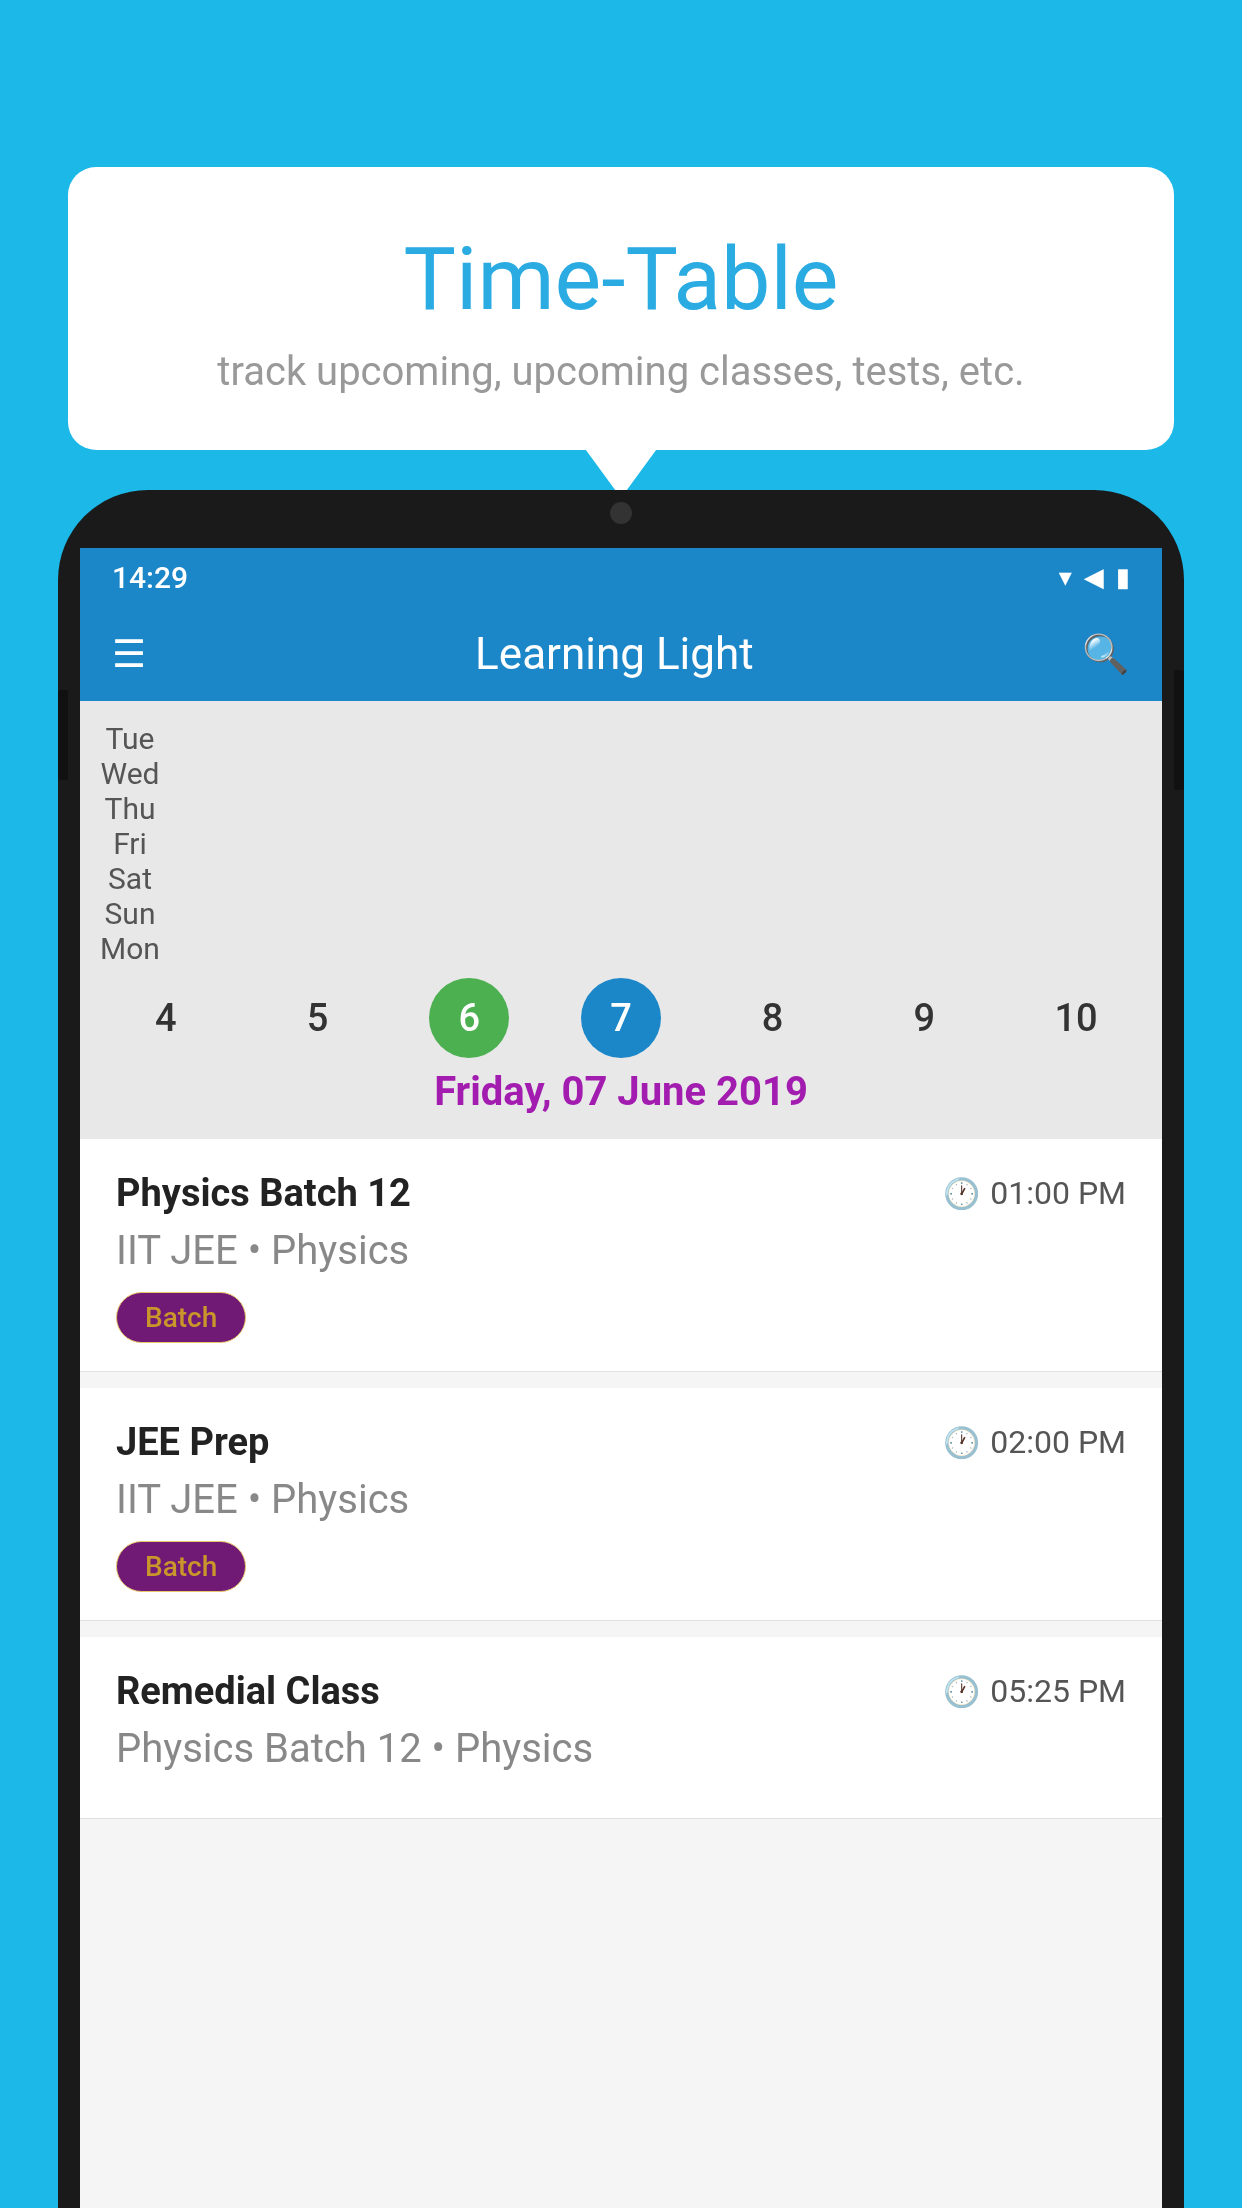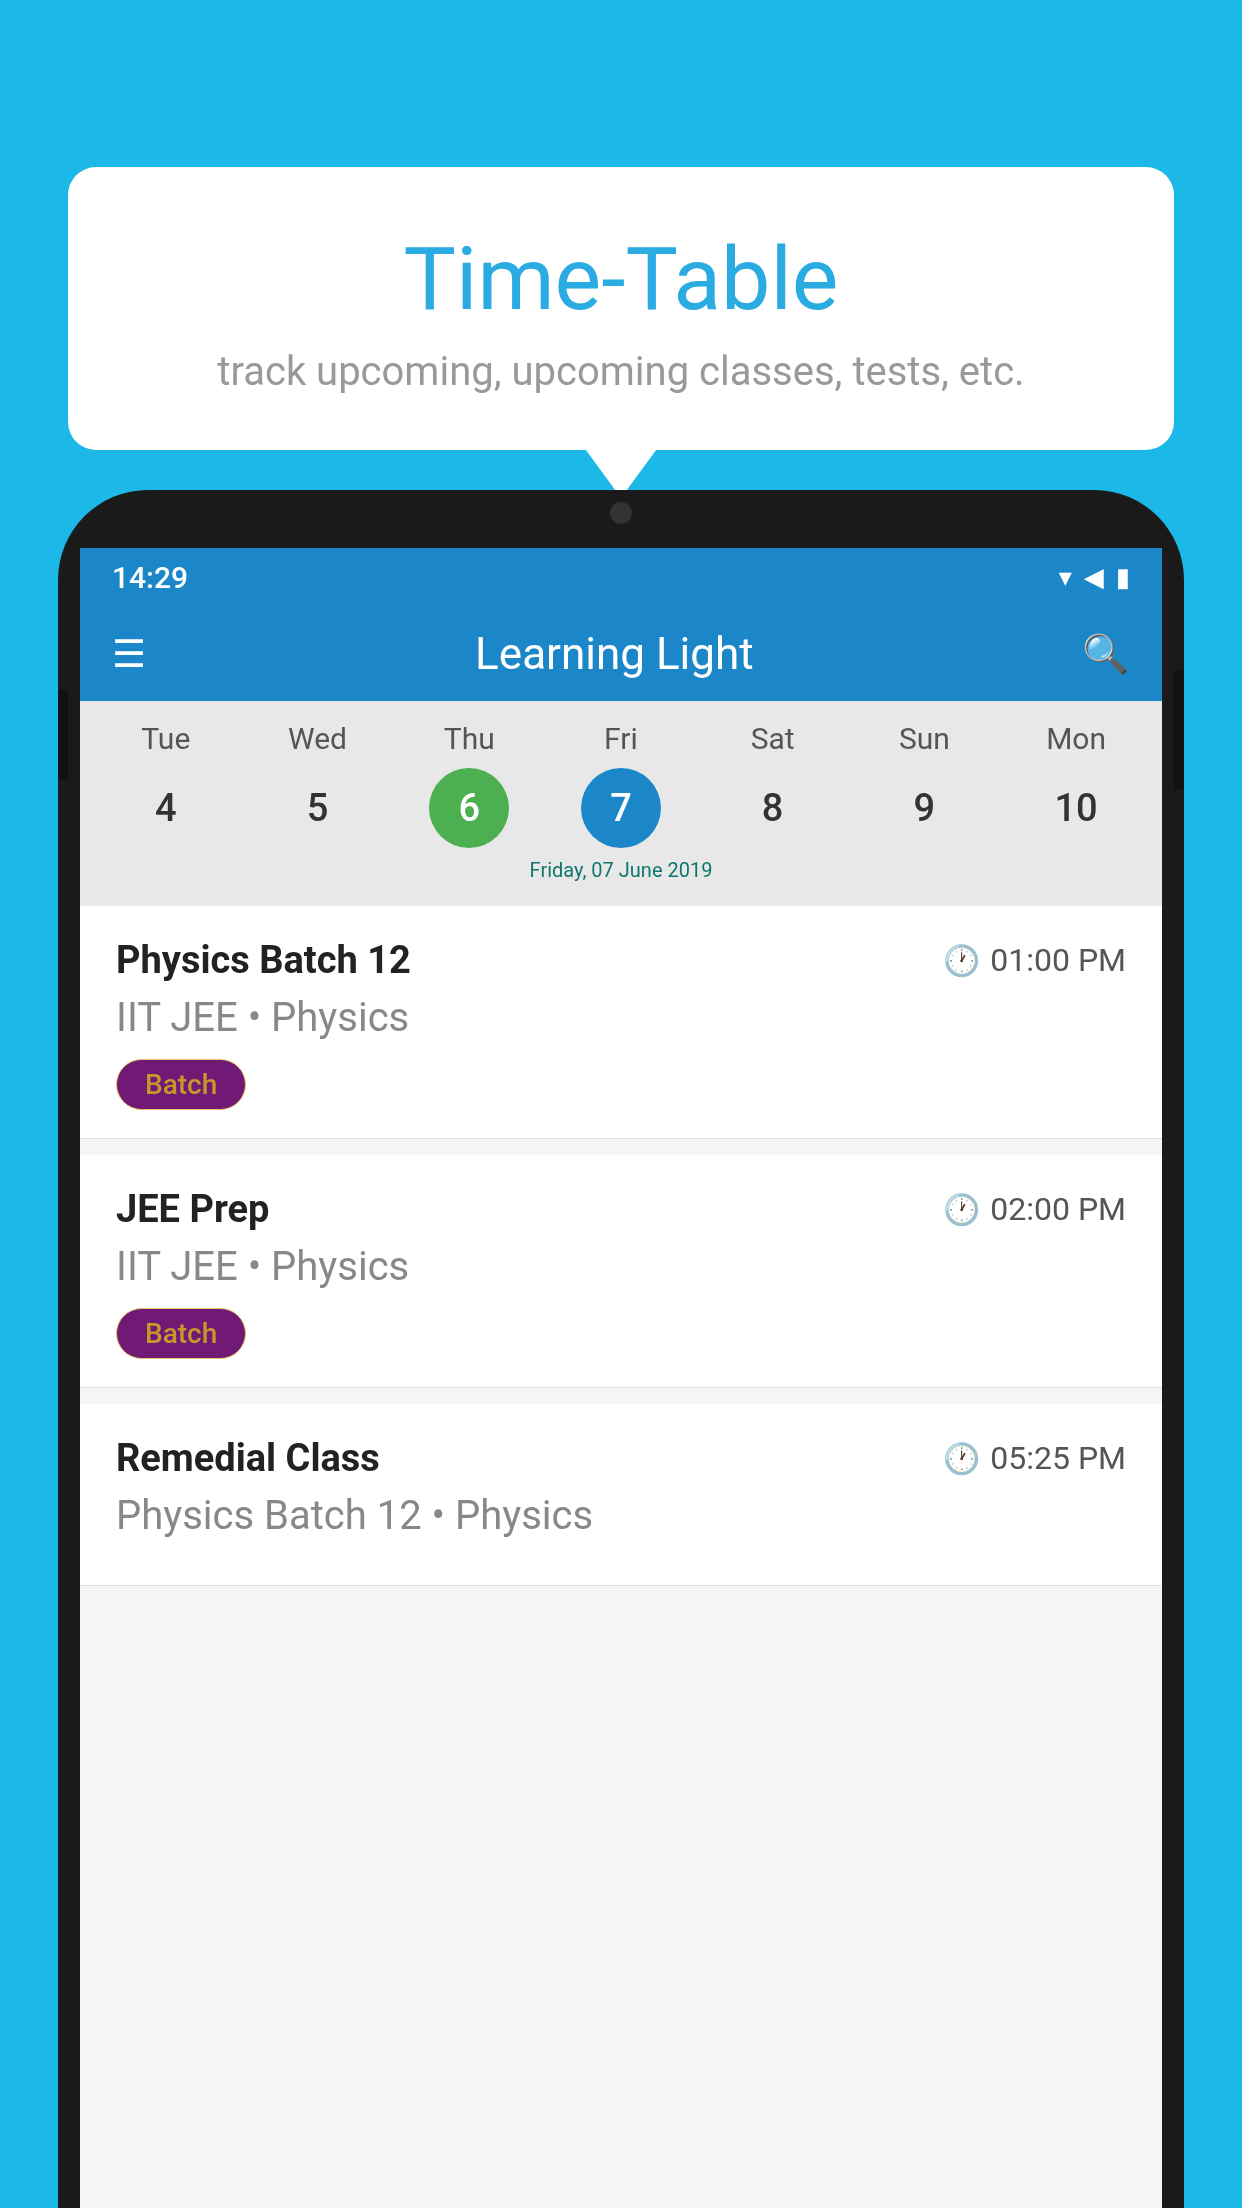--- a/index.html
+++ b/index.html
@@ -155,20 +155,21 @@
     
     .calendar-strip {
       background: #e8e8e8;
       padding: 20px 0 10px;
     }
     .day-labels {
       display: flex;
       justify-content: space-around;
       padding: 0 10px;
       margin-bottom: 12px;
+      flex-direction: column;
     }
     .day-label {
       color: #555;
       font-size: 30px;
       width: 80px;
       text-align: center;
     }
     .day-numbers {
       display: flex;
       justify-content: space-around;
@@ -191,23 +192,24 @@
       color: #fff;
       border-radius: 50%;
     }
     .day-num.selected {
       background: #1B87C9;
       color: #fff;
       border-radius: 50%;
     }
     .selected-date-label {
       text-align: center;
-      color: #0f766e;
-      font-size: 20px;
+      color: #a21caf;
+      font-size: 40px;
       padding: 10px 0 14px;
+      font-weight: bold;
     }
 
     
     .class-list {
       background: #f5f5f5;
       overflow-y: auto;
     }
     .class-item {
       background: #fff;
       padding: 32px 36px 28px;

